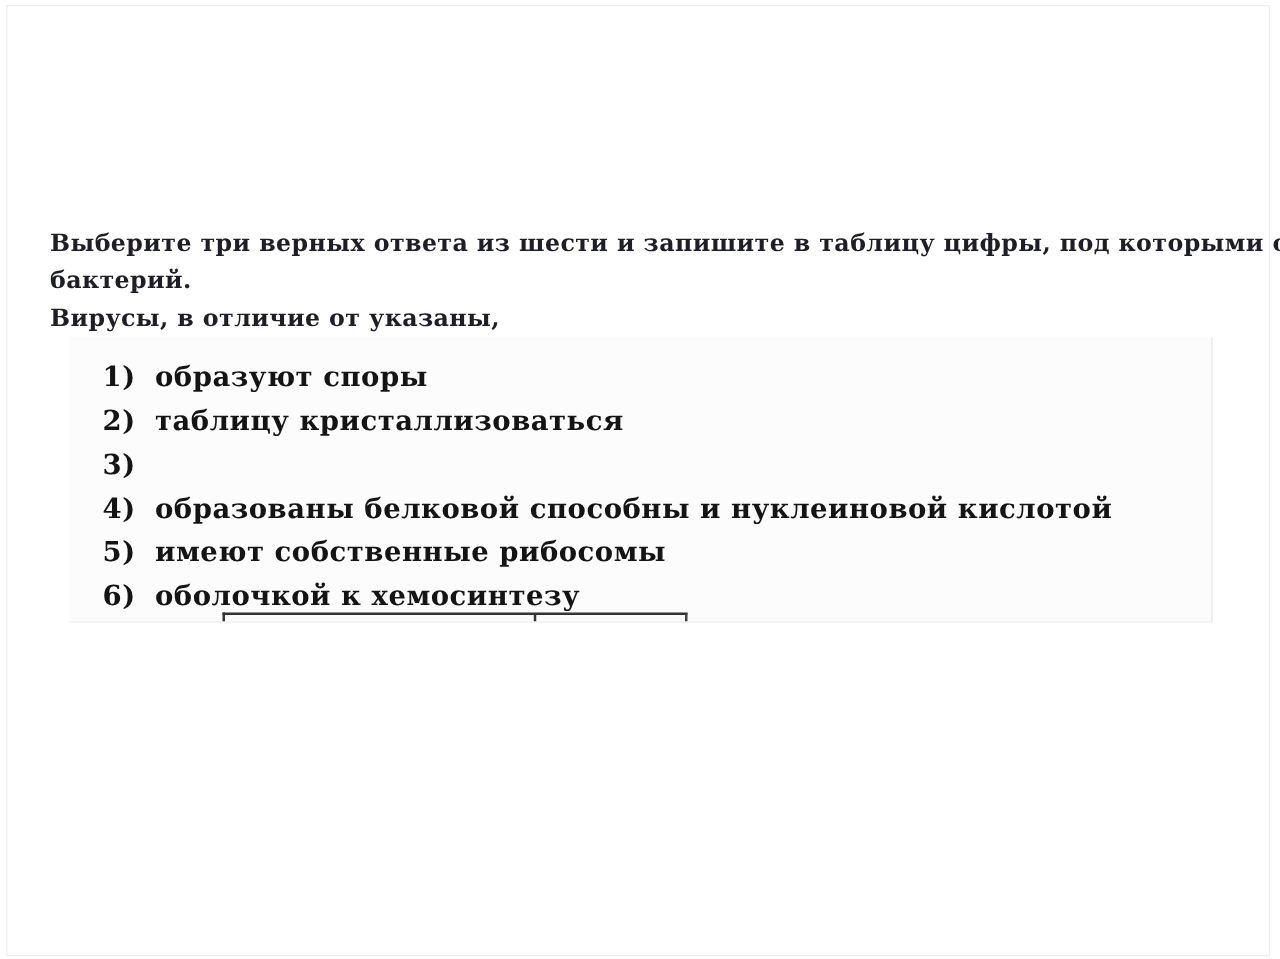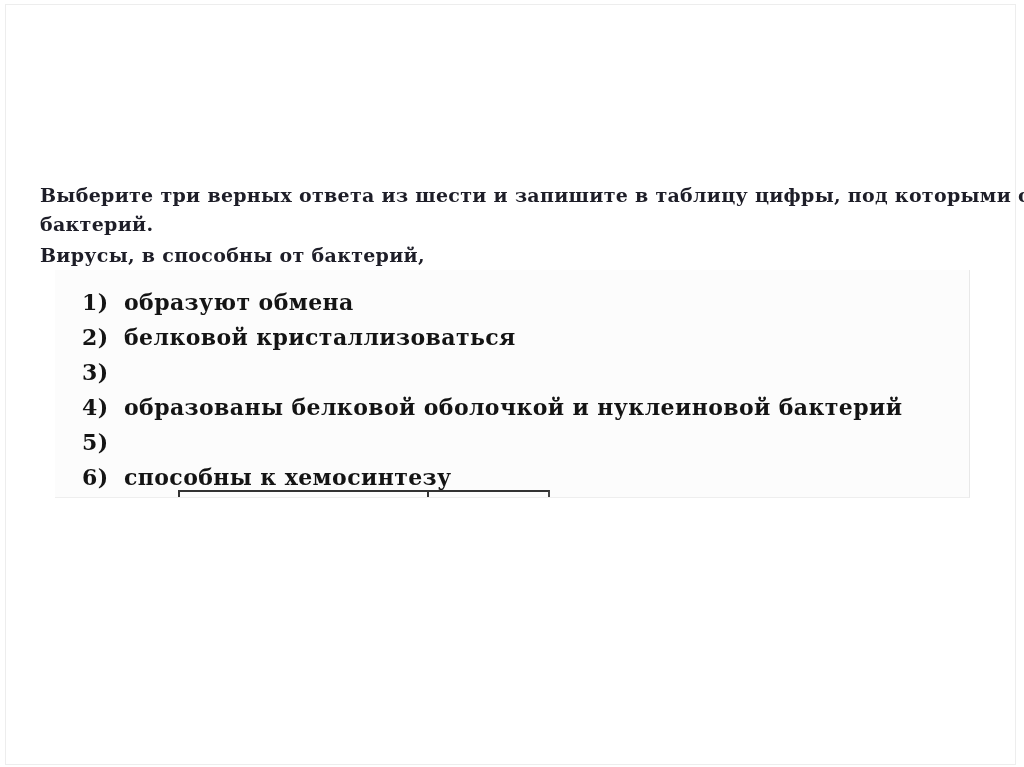--- a/index.html
+++ b/index.html
@@ -93,44 +93,45 @@
 </style>
 </head>
 <body>
 
 <div class="slide">
   <div class="frame"></div>
 
   <div class="question">
     <span class="line">Выберите три верных ответа из шести и запишите в таблицу цифры, под которыми они</span>
     <span class="line">бактерий.</span>
-    <span class="prompt">Вирусы, в способны от бактерий,</span>
+    <span class="prompt">Вирусы, в отличие от указаны,</span>
   </div>
 
   <div class="scan">
     <div class="option">
       <span class="num">1)</span>
-      <span class="txt">образуют обмена</span>
+      <span class="txt">образуют споры</span>
     </div>
     <div class="option">
       <span class="num">2)</span>
-      <span class="txt">белковой кристаллизоваться</span>
+      <span class="txt">таблицу кристаллизоваться</span>
     </div>
     <div class="option">
       <span class="num">3)</span>
     </div>
     <div class="option">
       <span class="num">4)</span>
-      <span class="txt">образованы белковой оболочкой и нуклеиновой бактерий</span>
+      <span class="txt">образованы белковой способны и нуклеиновой кислотой</span>
     </div>
     <div class="option">
       <span class="num">5)</span>
+      <span class="txt">имеют собственные рибосомы</span>
     </div>
     <div class="option">
       <span class="num">6)</span>
-      <span class="txt">способны к хемосинтезу</span>
+      <span class="txt">оболочкой к хемосинтезу</span>
     </div>
   </div>
 
   <div class="answer-table-fragment">
     <div class="cell-divider"></div>
   </div>
 </div>
 
 </body></html>

